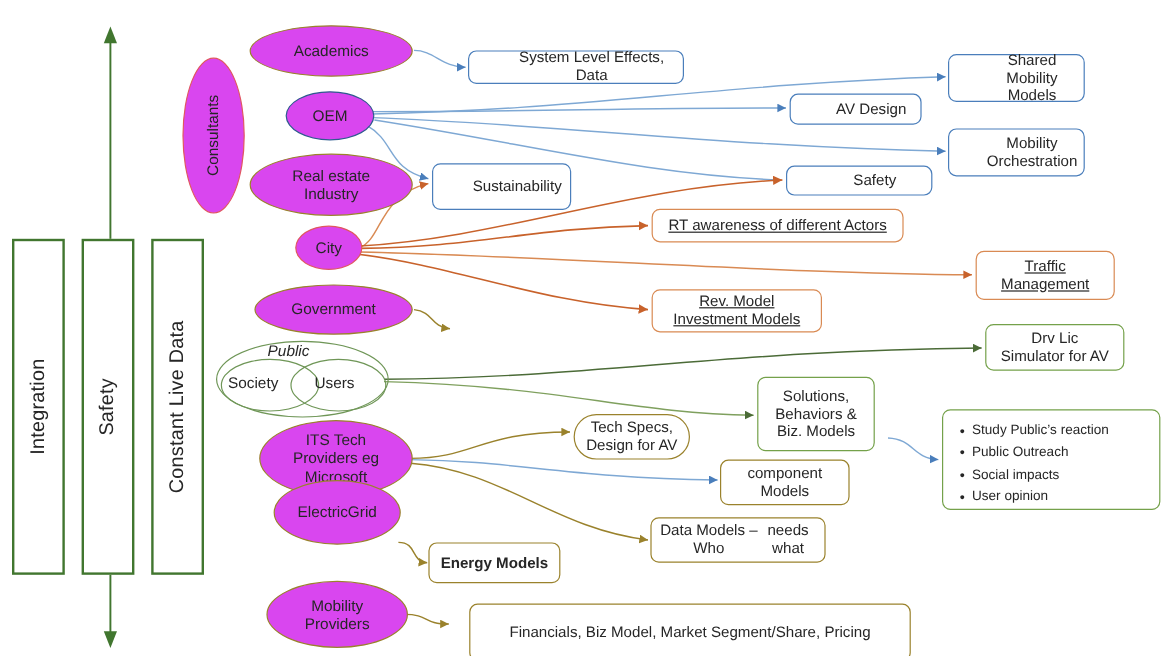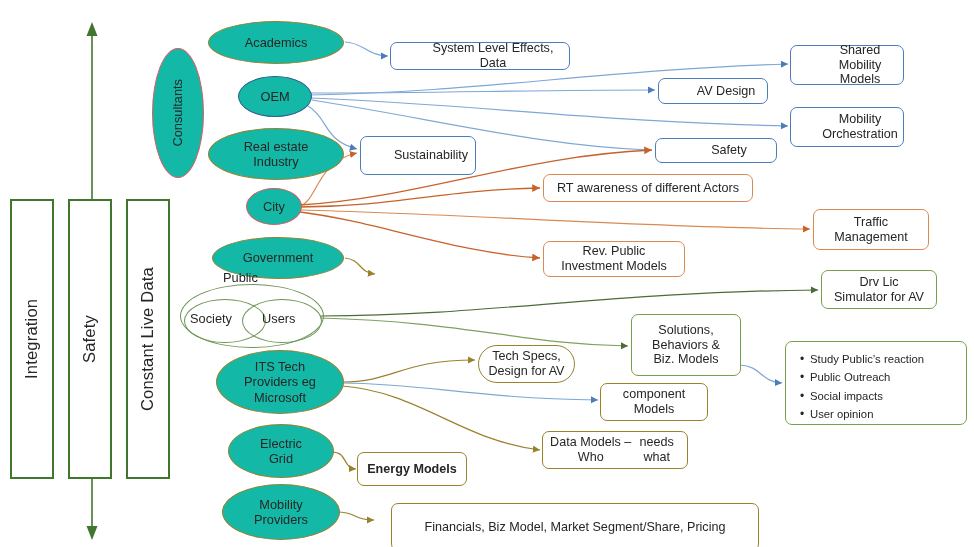--- a/index.html
+++ b/index.html
@@ -31,37 +31,37 @@
     background:#ffffff;
     z-index:3;
   }
   .rbox{
     border:1.2px solid #4a7ebb;
     border-radius:7px;
     font-size:12.6px;
     padding:2px 6px;
   }
   .rbox.gold{border-color:#9a822c;}
-  .rbox.orange{border-color:#d98a53;}
+  .rbox.orange{border-color:#d98a53;text-decoration:underline;}
   .rbox.green{border-color:#74a14a;}
   .rbox.blue{border-color:#4a7ebb;padding-left:32px;}
   .sqbox{
     border:2.2px solid #41762f;
     border-radius:0;
     background:#ffffff;
     font-size:16.5px;
     writing-mode:vertical-rl;
     transform:rotate(180deg);
     letter-spacing:0.2px;
   }
   .ell{
     border:1.3px solid #9a822c;
     border-radius:50%;
     font-size:12.8px;
-    background:#14b8a6;
+    background:#d946ef;
   }
   .ell.navy{border-color:#2e5b8f;}
   .ell.red{border-color:#e0585f;}
   .vert-label{
     writing-mode:vertical-rl;
     transform:rotate(180deg);
     font-size:12.8px;
   }
   .bullets{
     display:block;
@@ -186,31 +186,31 @@
     <span>City</span>
   </div>
 
   <div class="node ell" style="left:212px;top:237px;width:132px;height:42px;">
     <span>Government</span>
   </div>
 
   <div class="ring" style="left:180px;top:284px;width:142px;height:62px;"></div>
   <div class="ring" style="left:184px;top:299px;width:80px;height:42px;"></div>
   <div class="ring" style="left:242px;top:299px;width:78px;height:42px;"></div>
-  <div class="ringlabel" style="left:223px;top:270px;">Public</div>
+  <div class="ringlabel" style="left:223px;top:285px;font-style:italic;">Public</div>
   <div class="ringlabel" style="left:190px;top:311px;">Society</div>
   <div class="ringlabel" style="left:262px;top:311px;">Users</div>
 
   <div class="node ell" style="left:216px;top:350px;width:128px;height:64px;flex-direction:column;">
     <span>ITS Tech</span>
     <span>Providers eg</span>
     <span>Microsoft</span>
   </div>
 
-  <div class="node ell" style="left:228px;top:424px;width:106px;height:54px;flex-direction:column;">
+  <div class="node ell" style="left:228px;top:400px;width:106px;height:54px;flex-direction:row;">
     <span>Electric</span>
     <span>Grid</span>
   </div>
 
   <div class="node ell" style="left:222px;top:484px;width:118px;height:56px;flex-direction:column;">
     <span>Mobility</span>
     <span>Providers</span>
   </div>
 
   <div class="node rbox blue" style="left:390px;top:42px;width:180px;height:28px;">
@@ -242,31 +242,31 @@
   <div class="node rbox orange" style="left:543px;top:174px;width:210px;height:28px;">
     <span>RT awareness of different Actors</span>
   </div>
 
   <div class="node rbox orange" style="left:813px;top:209px;width:116px;height:41px;flex-direction:column;">
     <span>Traffic</span>
     <span>Management</span>
   </div>
 
   <div class="node rbox orange" style="left:543px;top:241px;width:142px;height:36px;flex-direction:column;">
-    <span>Rev. Public</span>
+    <span>Rev. Model</span>
     <span>Investment Models</span>
   </div>
 
 
   <div class="node rbox green" style="left:821px;top:270px;width:116px;height:39px;flex-direction:column;">
     <span>Drv Lic</span>
     <span>Simulator for AV</span>
   </div>
 
-  <div class="node rbox green" style="left:631px;top:314px;width:110px;height:62px;flex-direction:column;">
+  <div class="node rbox green" style="left:631px;top:314px;width:98px;height:62px;flex-direction:column;">
     <span>Solutions,</span>
     <span>Behaviors &amp;</span>
     <span>Biz. Models</span>
   </div>
 
   <div class="node rbox gold" style="left:478px;top:345px;width:97px;height:38px;flex-direction:column;border-radius:19px;">
     <span>Tech Specs,</span>
     <span>Design for AV</span>
   </div>
 

